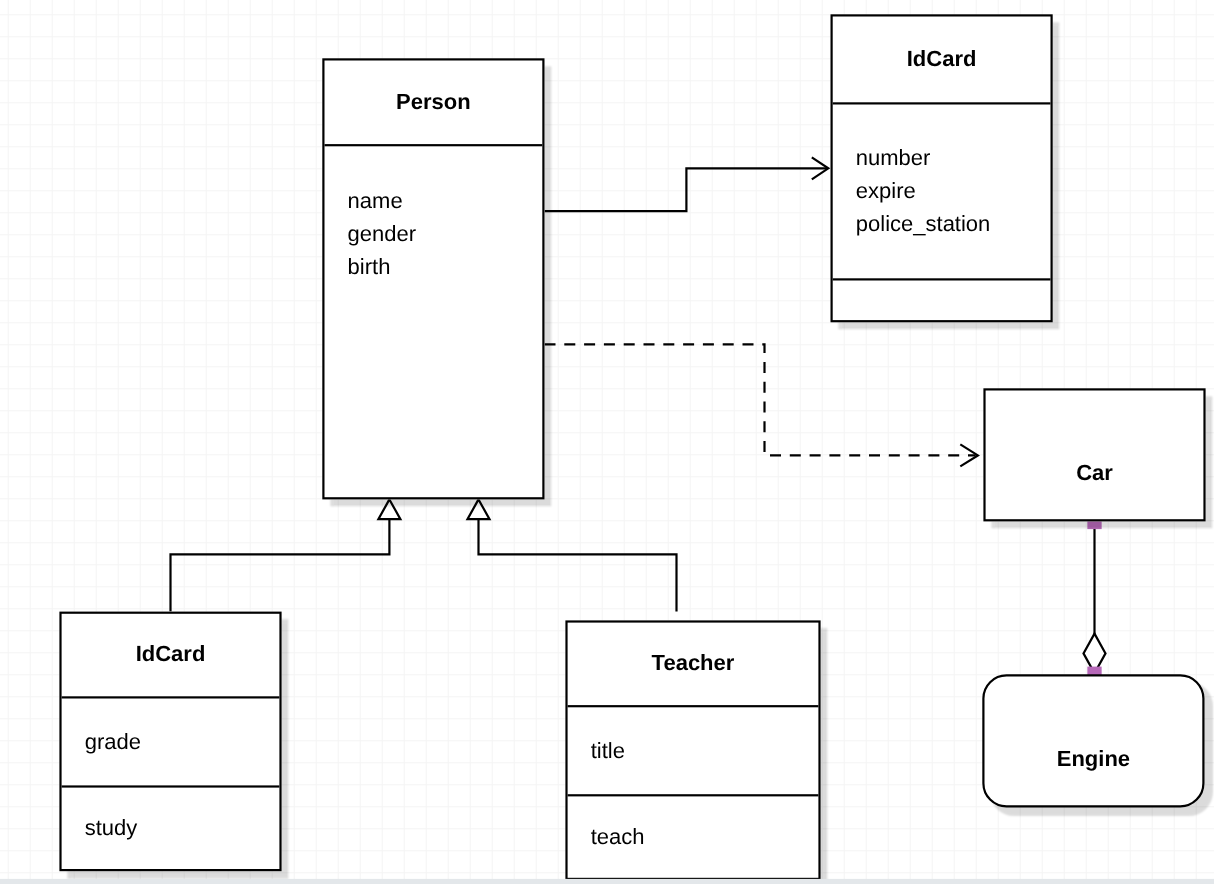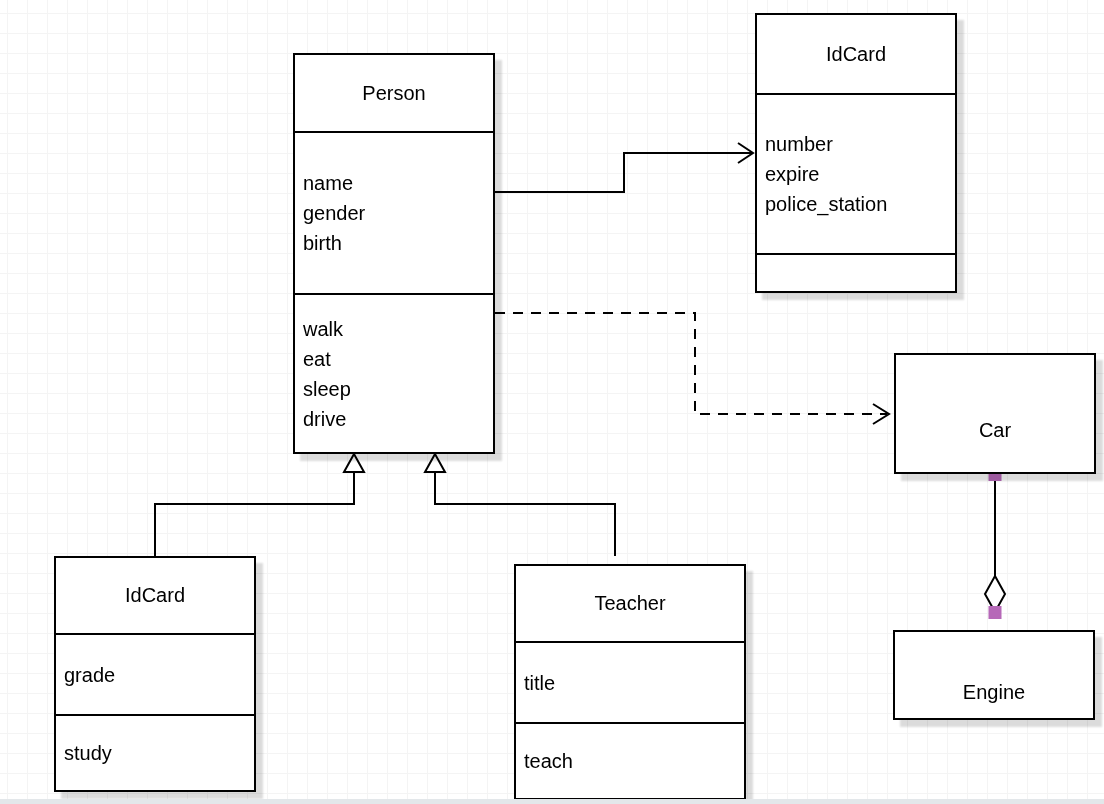--- a/index.html
+++ b/index.html
@@ -30,31 +30,31 @@
     border: 2px solid #000000;
     box-shadow: 7px 7px 2px rgba(0,0,0,0.14);
     display: flex;
     flex-direction: column;
   }
 
   .uml-title {
     display: flex;
     align-items: center;
     justify-content: center;
-    font-weight: normal;
+    font-weight: bold;
     font-size: 20px;
     flex: 0 0 auto;
   }
 
   .uml-compartment {
     border-top: 2px solid #000000;
     display: flex;
     flex-direction: column;
     justify-content: center;
-    padding-left: 8px;
+    padding-left: 21px;
     font-size: 20px;
     line-height: 30px;
     flex: 0 0 auto;
     overflow: hidden;
   }
 
   .uml-compartment.grow { flex: 1 1 auto; }
 
   .single .uml-title { flex: 1 1 auto; margin-top: 34px; }
 
@@ -100,43 +100,37 @@
     </g>
   </svg>
 
   <div class="uml-class" style="left:293px; top:53px; width:202px; height:401px;">
     <div class="uml-title" style="height:76px;">Person</div>
     <div class="uml-compartment" style="flex-basis:162px;">
       <div>name</div>
       <div>gender</div>
       <div>birth</div>
     </div>
-    <div class="uml-compartment grow">
-      <div>walk</div>
-      <div>eat</div>
-      <div>sleep</div>
-      <div>drive</div>
-    </div>
   </div>
 
   <div class="uml-class" style="left:755px; top:13px; width:202px; height:280px;">
     <div class="uml-title" style="height:78px;">IdCard</div>
     <div class="uml-compartment" style="flex-basis:160px;">
       <div>number</div>
       <div>expire</div>
       <div>police_station</div>
     </div>
     <div class="uml-compartment grow"></div>
   </div>
 
   <div class="uml-class single" style="left:894px; top:353px; width:202px; height:121px;">
     <div class="uml-title">Car</div>
   </div>
 
-  <div class="uml-class single" style="left:893px; top:630px; width:202px; height:90px;">
+  <div class="uml-class single" style="left:893px; top:613px; width:202px; height:121px;border-radius:22px;">
     <div class="uml-title">Engine</div>
   </div>
 
   <div class="uml-class" style="left:54px; top:556px; width:202px; height:236px;">
     <div class="uml-title" style="height:75px;">IdCard</div>
     <div class="uml-compartment" style="flex-basis:81px;">
       <div>grade</div>
     </div>
     <div class="uml-compartment grow">
       <div>study</div>

